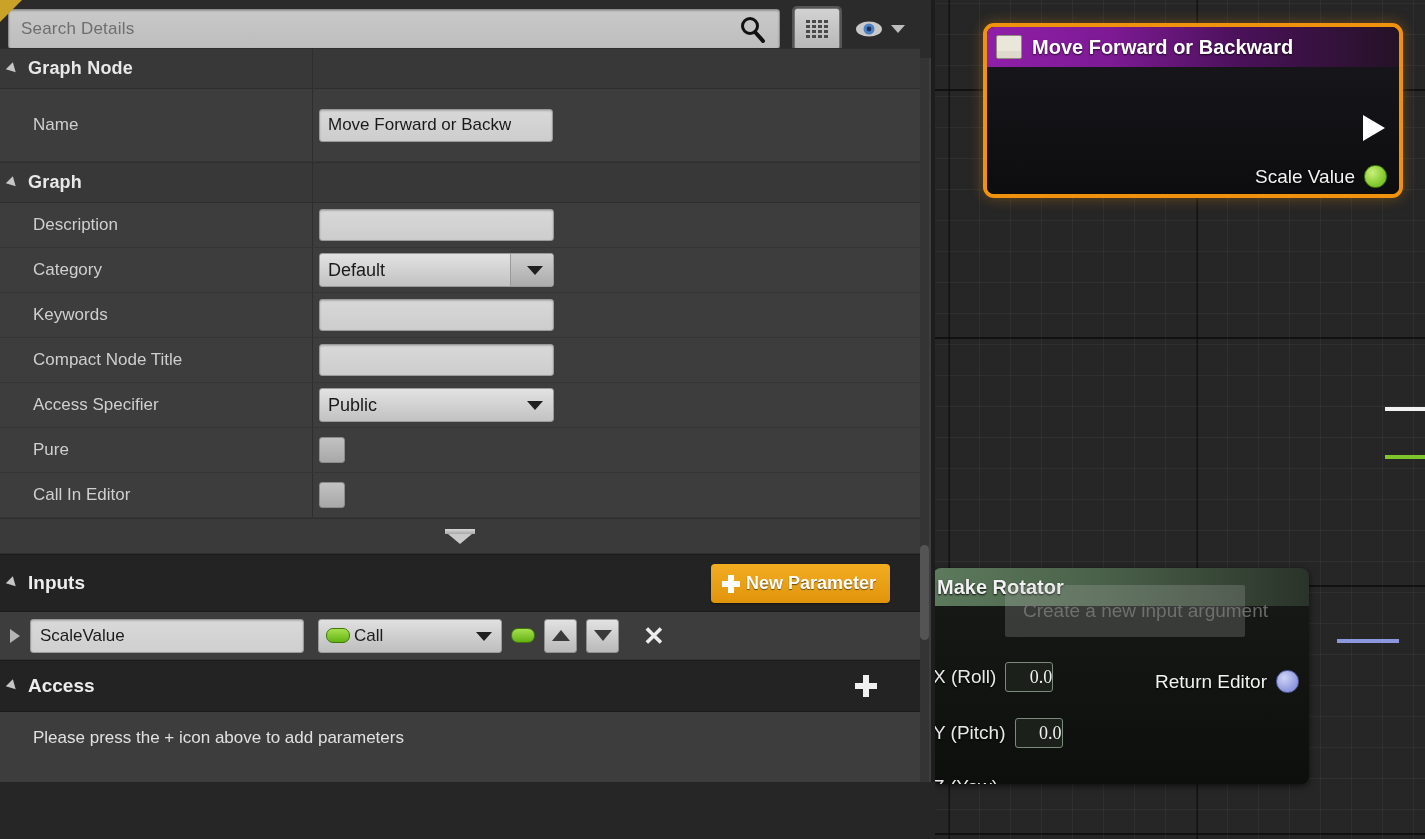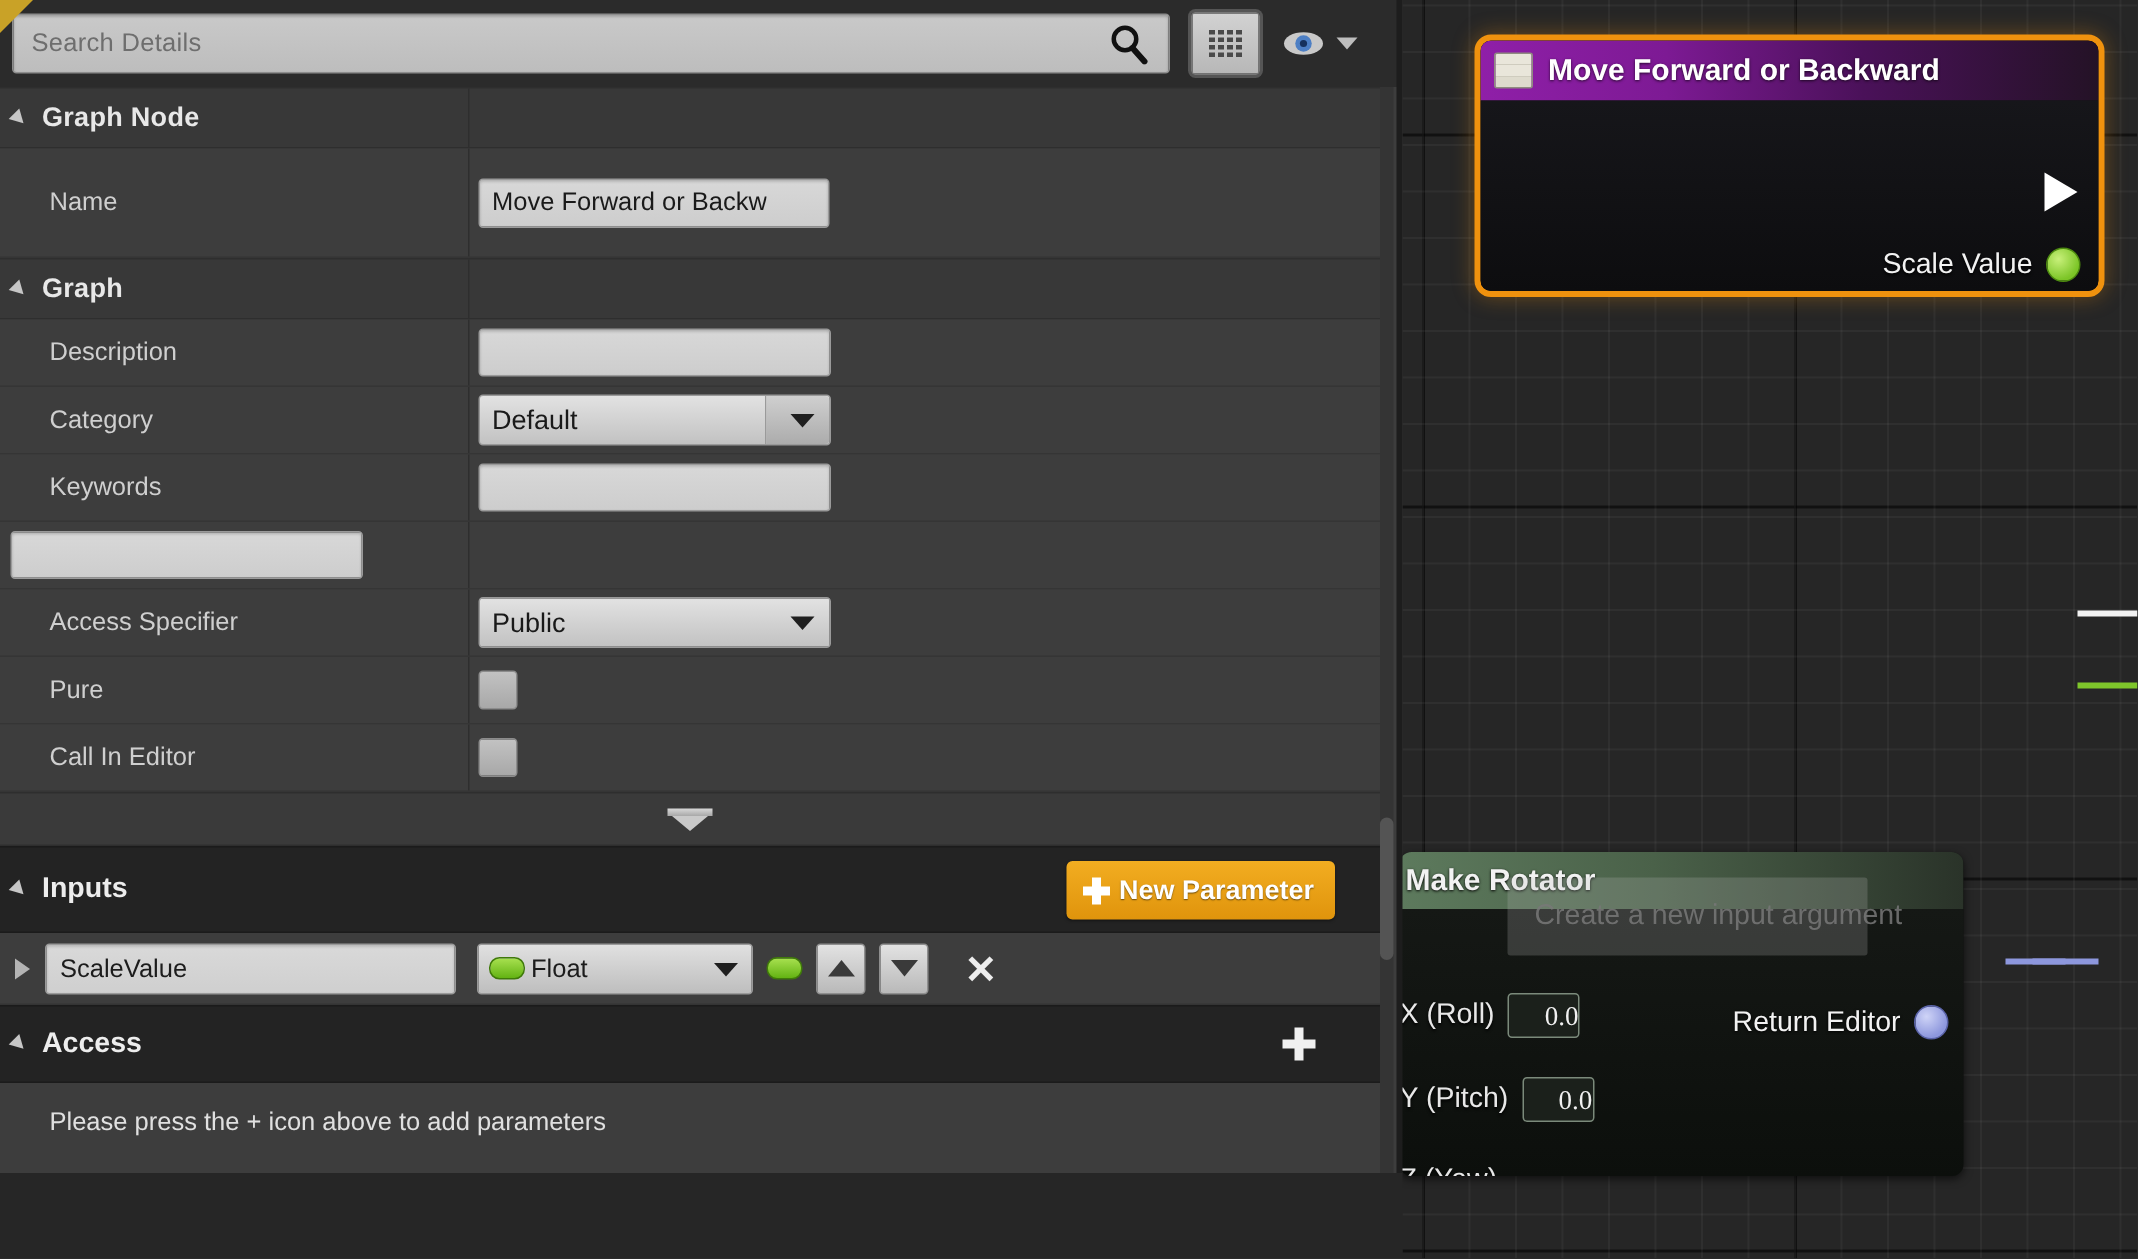--- a/index.html
+++ b/index.html
@@ -47,21 +47,21 @@
   }
   .grid-glyph{display:grid;grid-template-columns:repeat(4,4px);gap:2px;}
   .grid-glyph i{display:block;width:4px;height:3px;background:#4a4a4a;}
   .eye-wrap{margin-left:14px;display:flex;align-items:center;gap:7px;}
   .caret-dn{
     width:0;height:0;border-left:7px solid transparent;border-right:7px solid transparent;
     border-top:8px solid #bdbdbd;
   }
 
   
-  .prop-list{position:absolute;left:0;top:58px;width:920px;}
+  .prop-list{position:absolute;left:0;top:48px;width:920px;}
   .cat-header{
     height:39px;background:#383838;border-top:1px solid #2e2e2e;border-bottom:1px solid #2e2e2e;
     display:flex;align-items:center;position:relative;
   }
   .cat-header .lbl{
     color:#e8e8e8;font-size:18px;font-weight:bold;margin-left:28px;letter-spacing:.2px;
   }
   .tri{
     position:absolute;left:8px;top:50%;margin-top:-5px;
     width:0;height:0;border-left:9px solid #c6c6c6;
@@ -416,20 +416,21 @@
       <span class="prop-label">Keywords</span>
       <span class="colsep"></span>
       <span class="prop-value">
         <span class="txtfield">
           <span></span>
         </span>
       </span>
     </div>
 
     <div class="prop-row">
+      <span class="prop-label">Compact Node Title</span>
       <span class="colsep"></span>
       <span class="prop-value">
         <span class="txtfield">
           <span></span>
         </span>
       </span>
     </div>
 
     <div class="prop-row">
       <span class="prop-label">Access Specifier</span>
@@ -472,21 +473,21 @@
       </span>
     </div>
 
     <div class="param-row">
       <span class="exp-tri"></span>
       <span class="param-name">
         <span>ScaleValue</span>
       </span>
       <span class="type-combo">
         <span class="pill"></span>
-        <span class="tname">Float</span>
+        <span class="tname">Call</span>
         <span class="arrow"></span>
       </span>
       <span class="pill pill-std"></span>
       <span class="mvbtn">
         <span class="mv-up"></span>
       </span>
       <span class="mvbtn">
         <span class="mv-dn"></span>
       </span>
       <span class="xbtn">✕</span>

